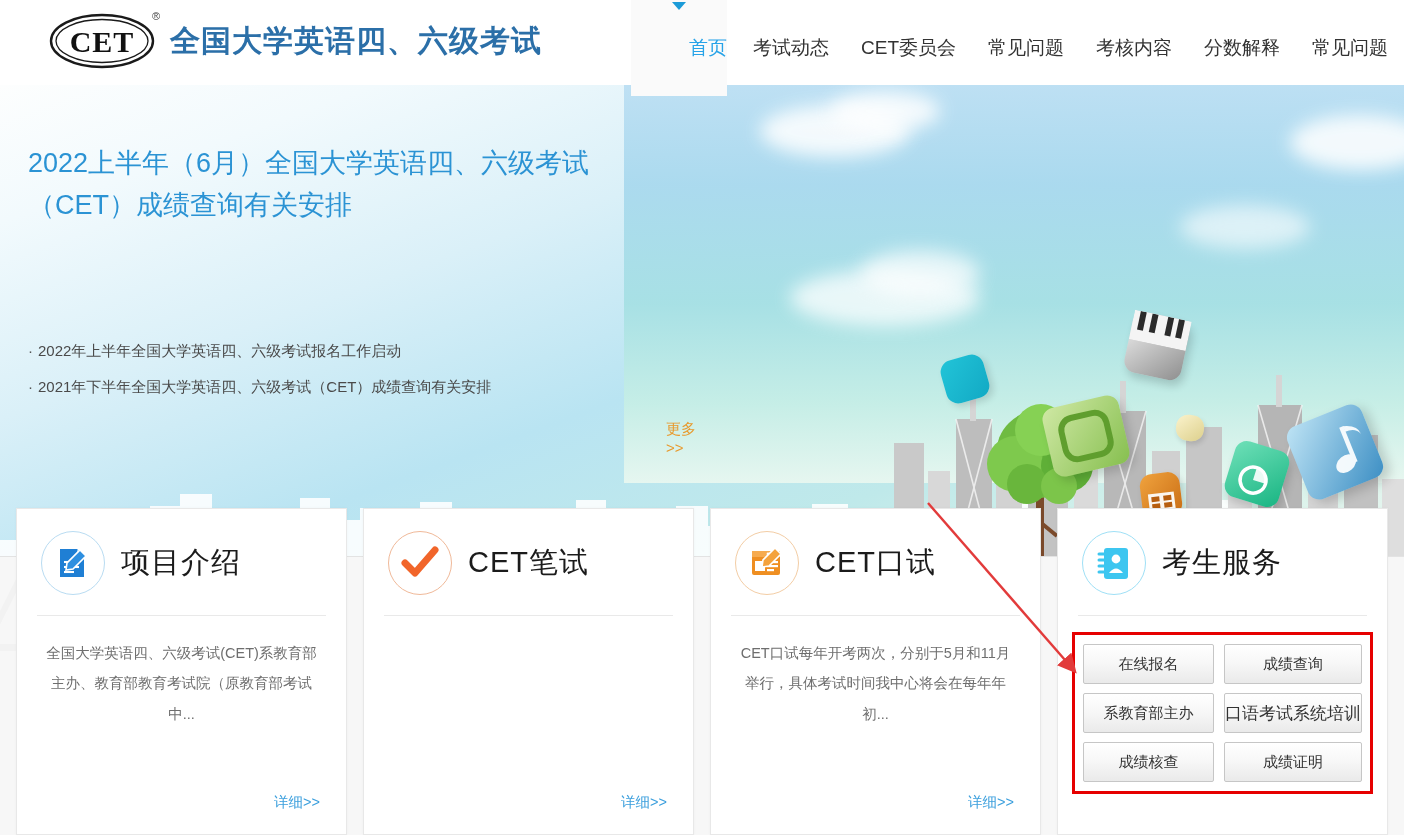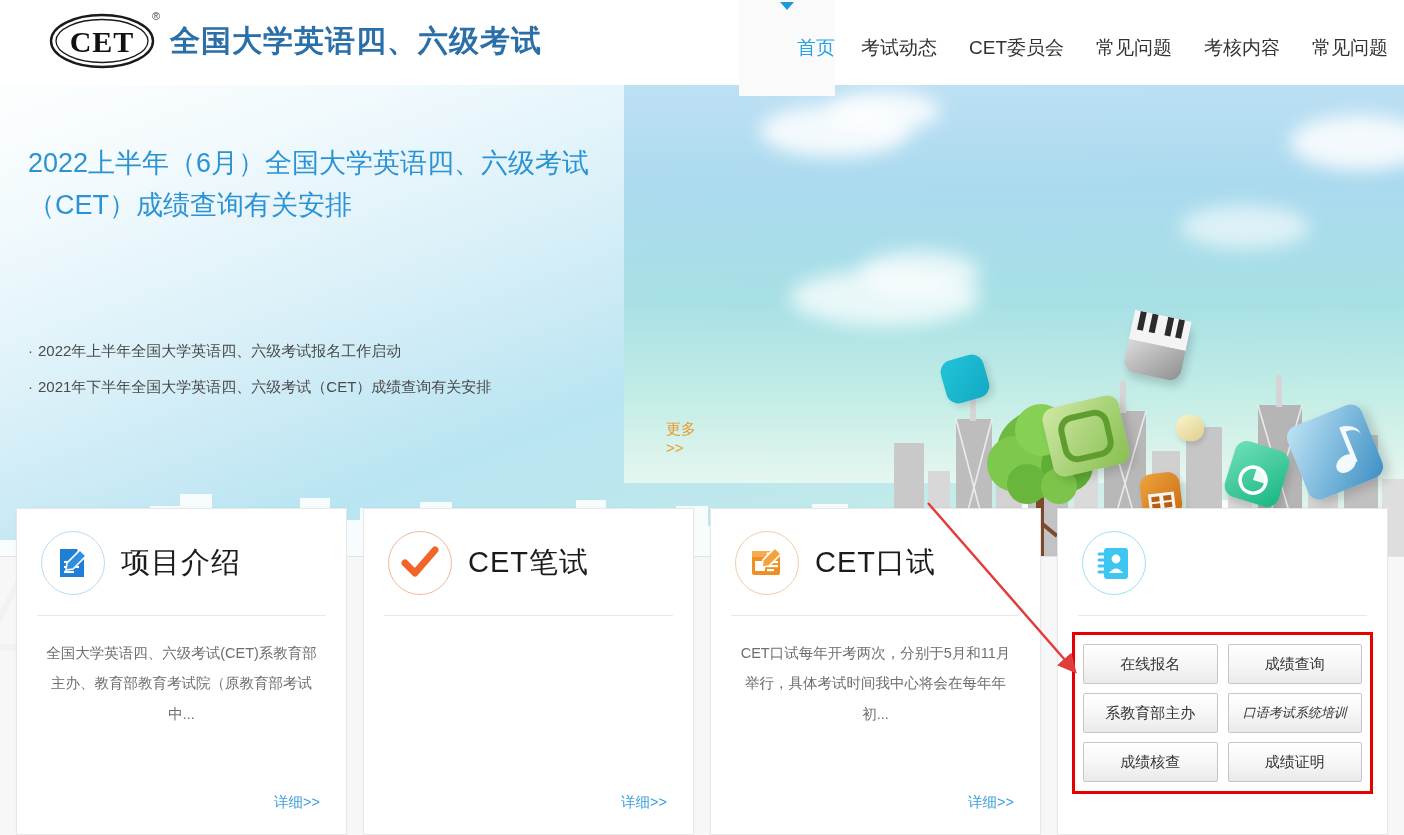--- a/index.html
+++ b/index.html
@@ -99,21 +99,21 @@
 
   
   .svc-wrap { position:relative; margin:16px 14px 0 14px; padding:9px 8px 9px 8px; border:3px solid #e60000; }
   .svc-grid { display:grid; grid-template-columns:1fr 1fr; gap:9px 10px; }
   .svc-btn {
     height:40px; display:flex; align-items:center; justify-content:center;
     border:1px solid #c6c6c6; border-radius:2px;
     background:linear-gradient(180deg,#ffffff 0%,#f7f7f7 48%,#eaeaea 100%);
     font-size:15px; color:#333; cursor:pointer; white-space:nowrap;text-align:right;
   }
-  .svc-btn.small { font-size:13px;font-style:italic; }
+  .svc-btn.small { font-size:17px; }
 
   
   #annot-arrow { position:absolute; left:0; top:0; width:1404px; height:835px; pointer-events:none; z-index:40; }
 
   .wm { position:absolute; color:#eeeeee; font-size:120px; font-weight:bold; opacity:.55; user-select:none; }
 </style>
 </head>
 <body>
 
 <div id="page">
@@ -141,20 +141,23 @@
         <span>考试动态</span>
       </div>
       <div class="nav-item">
         <span>CET委员会</span>
       </div>
       <div class="nav-item">
         <span>常见问题</span>
       </div>
       <div class="nav-item">
         <span>考核内容</span>
+      </div>
+      <div class="nav-item">
+        <span>分数解释</span>
       </div>
       <div class="nav-item">
         <span>常见问题</span>
       </div>
     </div>
   </div>
 
   <div id="banner">
     <div class="sky-tint"></div>
 
@@ -368,20 +371,21 @@
             <g stroke="#3dc6f0" stroke-width="3" fill="none" stroke-linecap="round">
               <line x1="4" y1="10" x2="12" y2="10"></line>
               <line x1="4" y1="16" x2="12" y2="16"></line>
               <line x1="4" y1="22" x2="12" y2="22"></line>
               <line x1="4" y1="28" x2="12" y2="28"></line>
             </g>
             <circle cx="21" cy="15" r="4.4" fill="#ffffff"></circle>
             <path d="M14,29 q7,-9 14,0 z" fill="#ffffff"></path>
           </svg>
         </div>
+        <div class="card-title">考生服务</div>
       </div>
       <div class="card-sep"></div>
       <div class="svc-wrap">
         <div class="svc-grid">
           <div class="svc-btn">在线报名</div>
           <div class="svc-btn">成绩查询</div>
           <div class="svc-btn">系教育部主办</div>
           <div class="svc-btn small">口语考试系统培训</div>
           <div class="svc-btn">成绩核查</div>
           <div class="svc-btn">成绩证明</div>

